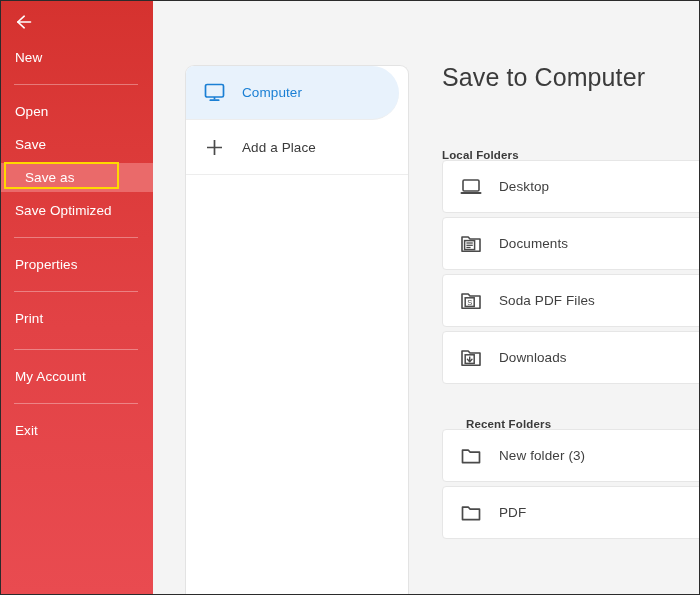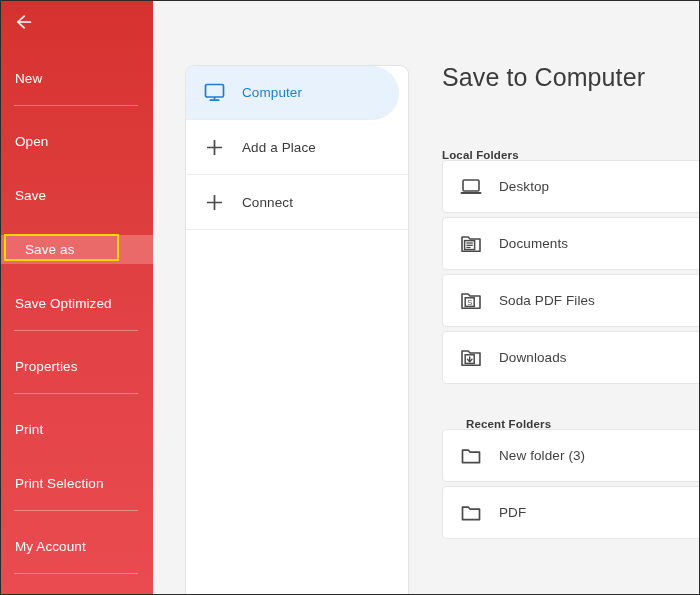--- a/index.html
+++ b/index.html
@@ -56,21 +56,20 @@
   .menu-item {
     position: relative;
     height: 29px;
     line-height: 29px;
     padding-left: 14px;
     color: #ffffff;
     font-size: 13.5px;
     letter-spacing: .1px;
     cursor: pointer;
     white-space: nowrap;
-    margin-top: 21px;
   }
   .menu-item.selected {
     background: #ea6a6a;
     padding-left: 24px;
   }
   .menu-item.selected .hl {
     position: absolute;
     left: 3px;
     top: -1px;
     width: 115px;
@@ -229,23 +228,20 @@
       <div class="menu-item">
         <span>Properties</span>
       </div>
 
       <div class="sep"></div>
 
       <div class="menu-item">
         <span>Print</span>
       </div>
       <div class="gap-xs"></div>
-      <div class="menu-item">
-        <span>Print Selection</span>
-      </div>
 
       <div class="sep"></div>
 
       <div class="menu-item">
         <span>My Account</span>
       </div>
 
       <div class="sep"></div>
 
       <div class="menu-item">
@@ -270,29 +266,20 @@
     <div class="place-row">
       <div class="place-icon">
         <svg width="19" height="19" viewBox="0 0 19 19">
           <line x1="9.5" y1="2" x2="9.5" y2="17" stroke="#4a4a4a" stroke-width="1.7"></line>
           <line x1="2" y1="9.5" x2="17" y2="9.5" stroke="#4a4a4a" stroke-width="1.7"></line>
         </svg>
       </div>
       <div class="place-label">Add a Place</div>
     </div>
 
-    <div class="place-row">
-      <div class="place-icon">
-        <svg width="19" height="19" viewBox="0 0 19 19">
-          <line x1="9.5" y1="2" x2="9.5" y2="17" stroke="#4a4a4a" stroke-width="1.7"></line>
-          <line x1="2" y1="9.5" x2="17" y2="9.5" stroke="#4a4a4a" stroke-width="1.7"></line>
-        </svg>
-      </div>
-      <div class="place-label">Connect</div>
-    </div>
 
   </div>
 
   <div class="right-panel">
 
     <div class="panel-title">Save to Computer</div>
 
     <div class="section-head lf-head">Local Folders</div>
 
     <div class="folder-list lf-list">

